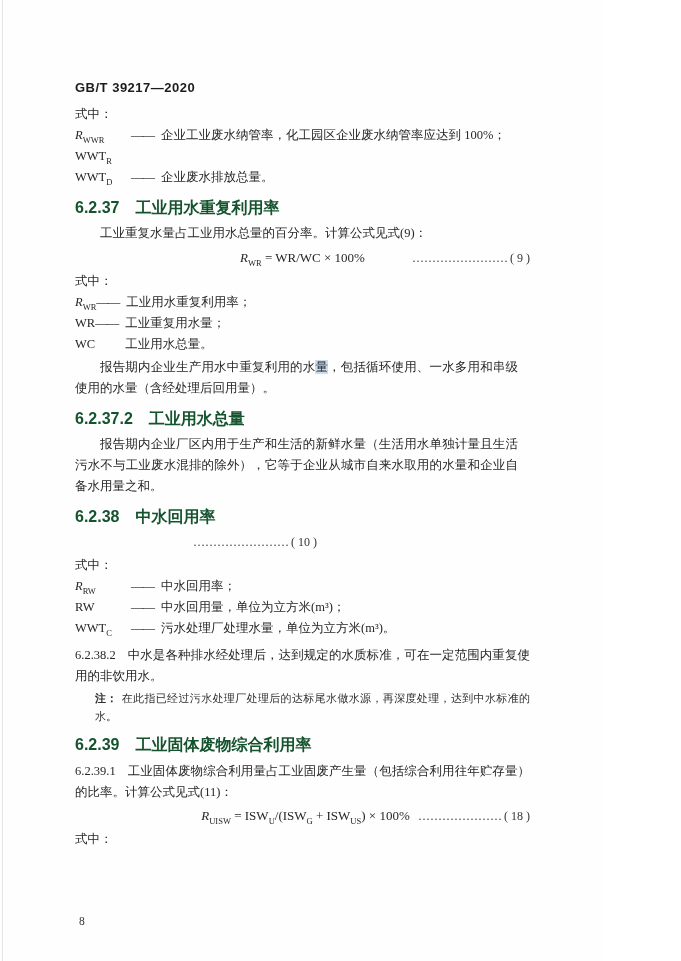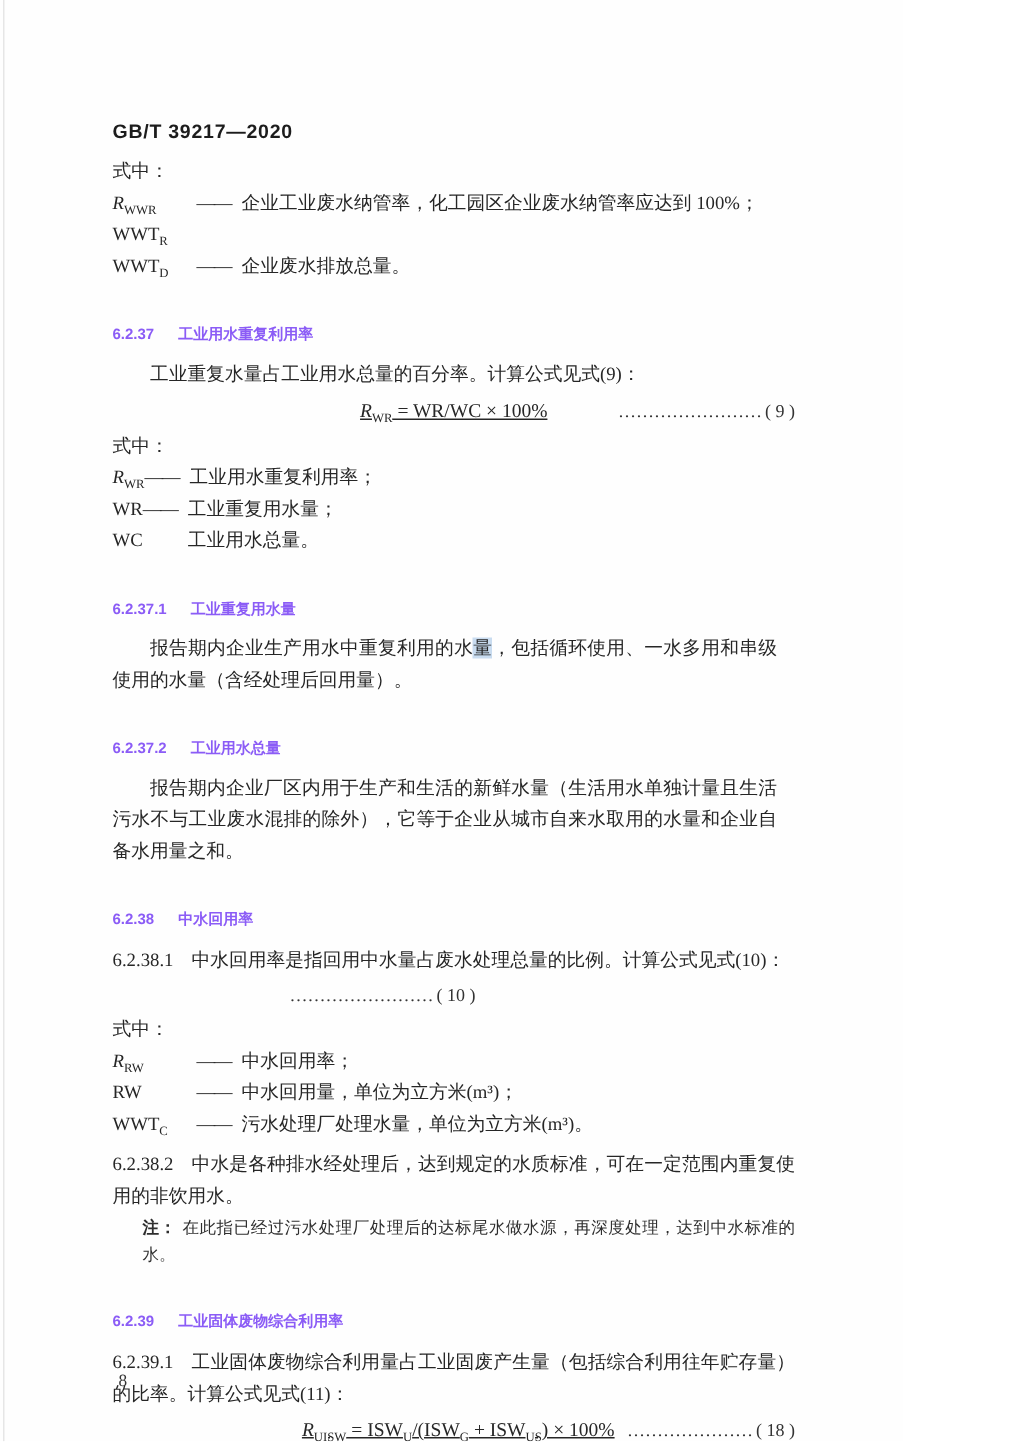--- a/index.html
+++ b/index.html
@@ -17,29 +17,29 @@
   .content{position:absolute;left:75px;right:72px;top:104px;font-size:12.5px;line-height:21px;}
   .line{white-space:nowrap;}
   .def{display:flex;align-items:flex-end;white-space:nowrap;}
   .def .sym{min-width:56px;}
   .defs-tight .def .sym{min-width:0;}
   .def .dash{display:inline-block;min-width:30px;letter-spacing:-1px;}
   .sR{font-style:italic;font-family:"Liberation Serif",serif;}
   sub{font-size:8.5px;line-height:0;letter-spacing:0;}
   .h{
     font-family:"Liberation Sans","DejaVu Sans",sans-serif;
-    font-weight:bold;font-size:10px;color:#8b5cf6;
-    margin-top:25px;margin-bottom:5px;white-space:nowrap;
+    font-weight:bold;font-size:16px;color:#14532d;
+    margin-top:9px;margin-bottom:5px;white-space:nowrap;
   }
   .h .hnum{margin-right:16px;}
   .para{text-align:justify;text-indent:2em;margin:2px 12px 3px 0;}
   .np{text-align:justify;margin:6px 0 2px 0;}
   .np .npnum{margin-right:12px;}
   .f-row{display:flex;align-items:baseline;padding-left:118px;margin:1px 0 2px 0;}
-  .f-expr{margin-left:auto;margin-right:auto;font-size:13px;white-space:nowrap;text-decoration:underline;}
+  .f-expr{margin-left:auto;margin-right:auto;font-size:13px;white-space:nowrap;}
   .f-dots{white-space:nowrap;font-size:12px;color:#333;}
   .f-dots .f-num{margin-left:2px;}
   .note{font-size:11px;line-height:18px;margin:1px 0 2px 20px;text-align:justify;color:#2e2e2e;}
   .note .note-label{font-family:"Liberation Sans",sans-serif;font-weight:bold;margin-right:4px;}
   .hl{background:#c9dcf0;}
   .page-num{position:absolute;left:79px;top:915px;font-size:11.5px;color:#333;}
 </style>
 </head>
 <body>
 
@@ -86,36 +86,30 @@
         <span class="dash">——</span>
         <span>工业重复用水量；</span>
       </div>
       <div class="def">
         <span class="sym"><span>WC</span><sub></sub></span>
         <span class="dash"></span>
         <span>工业用水总量。</span>
       </div>
     </div>
 
-    <div class="h">
-      <span class="hnum">6.2.37.1</span><span>工业重复用水量</span>
-    </div>
     <div class="para"><span>报告期内企业生产用水中重复利用的水</span><span class="hl">量</span><span>，包括循环使用、一水多用和串级使用的水量（含经处理后回用量）。</span></div>
 
     <div class="h">
       <span class="hnum">6.2.37.2</span><span>工业用水总量</span>
     </div>
 
     <div class="para">报告期内企业厂区内用于生产和生活的新鲜水量（生活用水单独计量且生活污水不与工业废水混排的除外），它等于企业从城市自来水取用的水量和企业自备水用量之和。</div>
 
     <div class="h">
       <span class="hnum">6.2.38</span><span>中水回用率</span>
-    </div>
-    <div class="np">
-      <span class="npnum">6.2.38.1</span><span>中水回用率是指回用中水量占废水处理总量的比例。计算公式见式(10)：</span>
     </div>
     <div class="f-row">
       <span class="f-dots"><span>……………………</span><span class="f-num">( 10 )</span></span>
     </div>
     <div class="line">式中：</div>
     <div class="def">
       <span class="sym"><span class="sR">R</span><sub>RW</sub></span>
       <span class="dash">——</span>
       <span>中水回用率；</span>
     </div>

